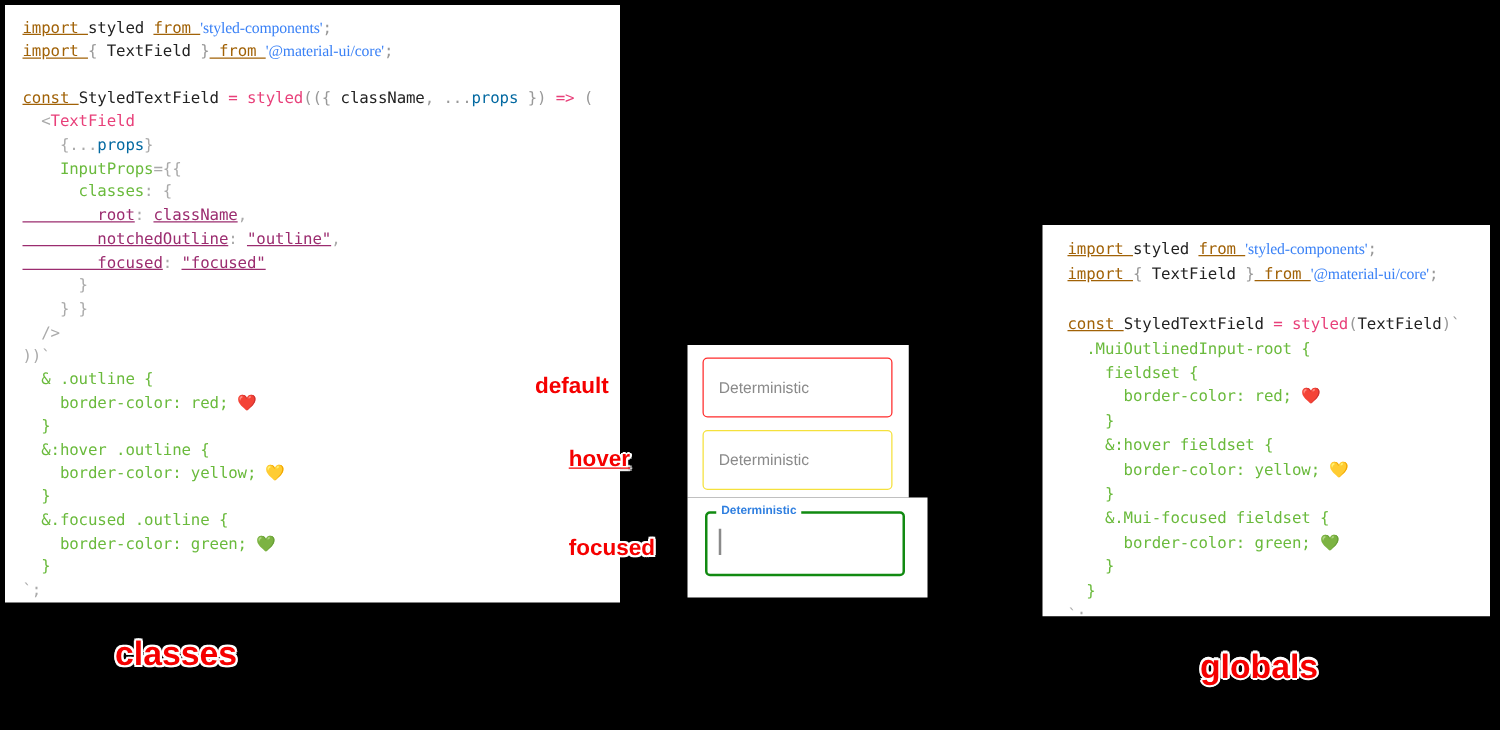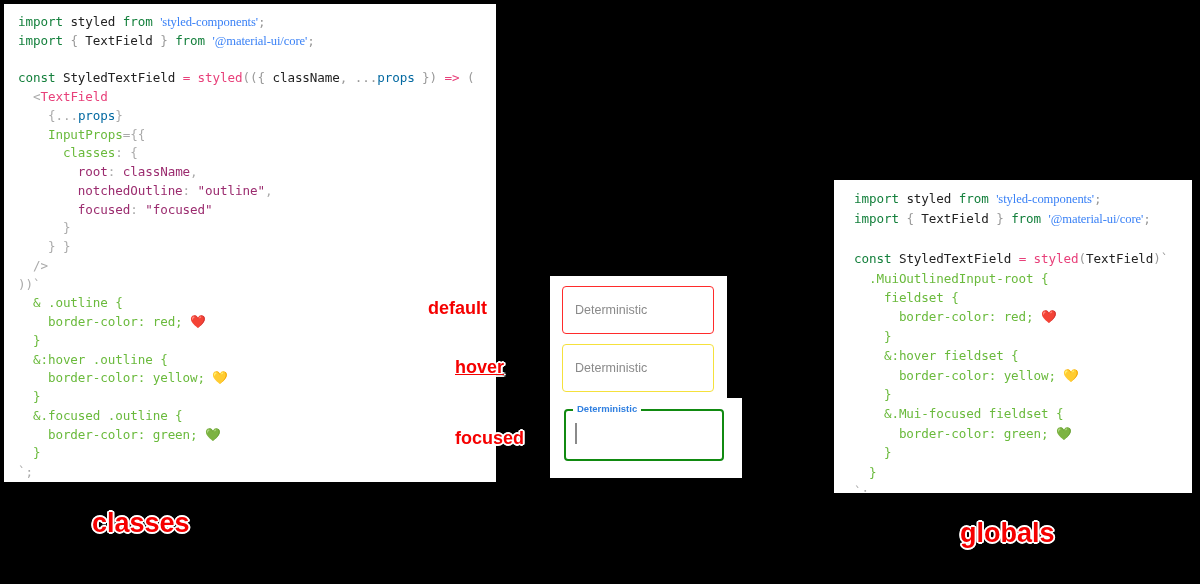--- a/index.html
+++ b/index.html
@@ -43,28 +43,28 @@
     white-space: pre;
     color: #333333;
     letter-spacing: -0.1px;
   }
   #panel-globals .code-block {
     font-size: 12.6px;
     line-height: 19.4px;
   }
 
   
-  .t-kw      { color: #15803d; }   
+  .t-kw      { color: #a16207; text-decoration: underline; }   
   .t-plain   { color: #222222; }   
   .t-str     { color: #3b82f6; font-family: Liberation Serif, serif; }   
   .t-punct   { color: #999999; }   
   .t-op      { color: #e8407a; }   
   .t-fn      { color: #e8407a; }
   .t-tag     { color: #e8407a; }   
-  .t-prop    { color: #9b2c6f; }
+  .t-prop    { color: #9b2c6f; text-decoration: underline; }
   .t-green   { color: #6aba3c; text-align: center; }   
   .t-grey    { color: #aaaaaa; }
   .t-blue    { color: #0369a1; }
   .t-emoji   { font-family: "DejaVu Sans", sans-serif; }
 
   
   #demo-top {
     position: absolute;
     left: 550px;
     top: 276px;

